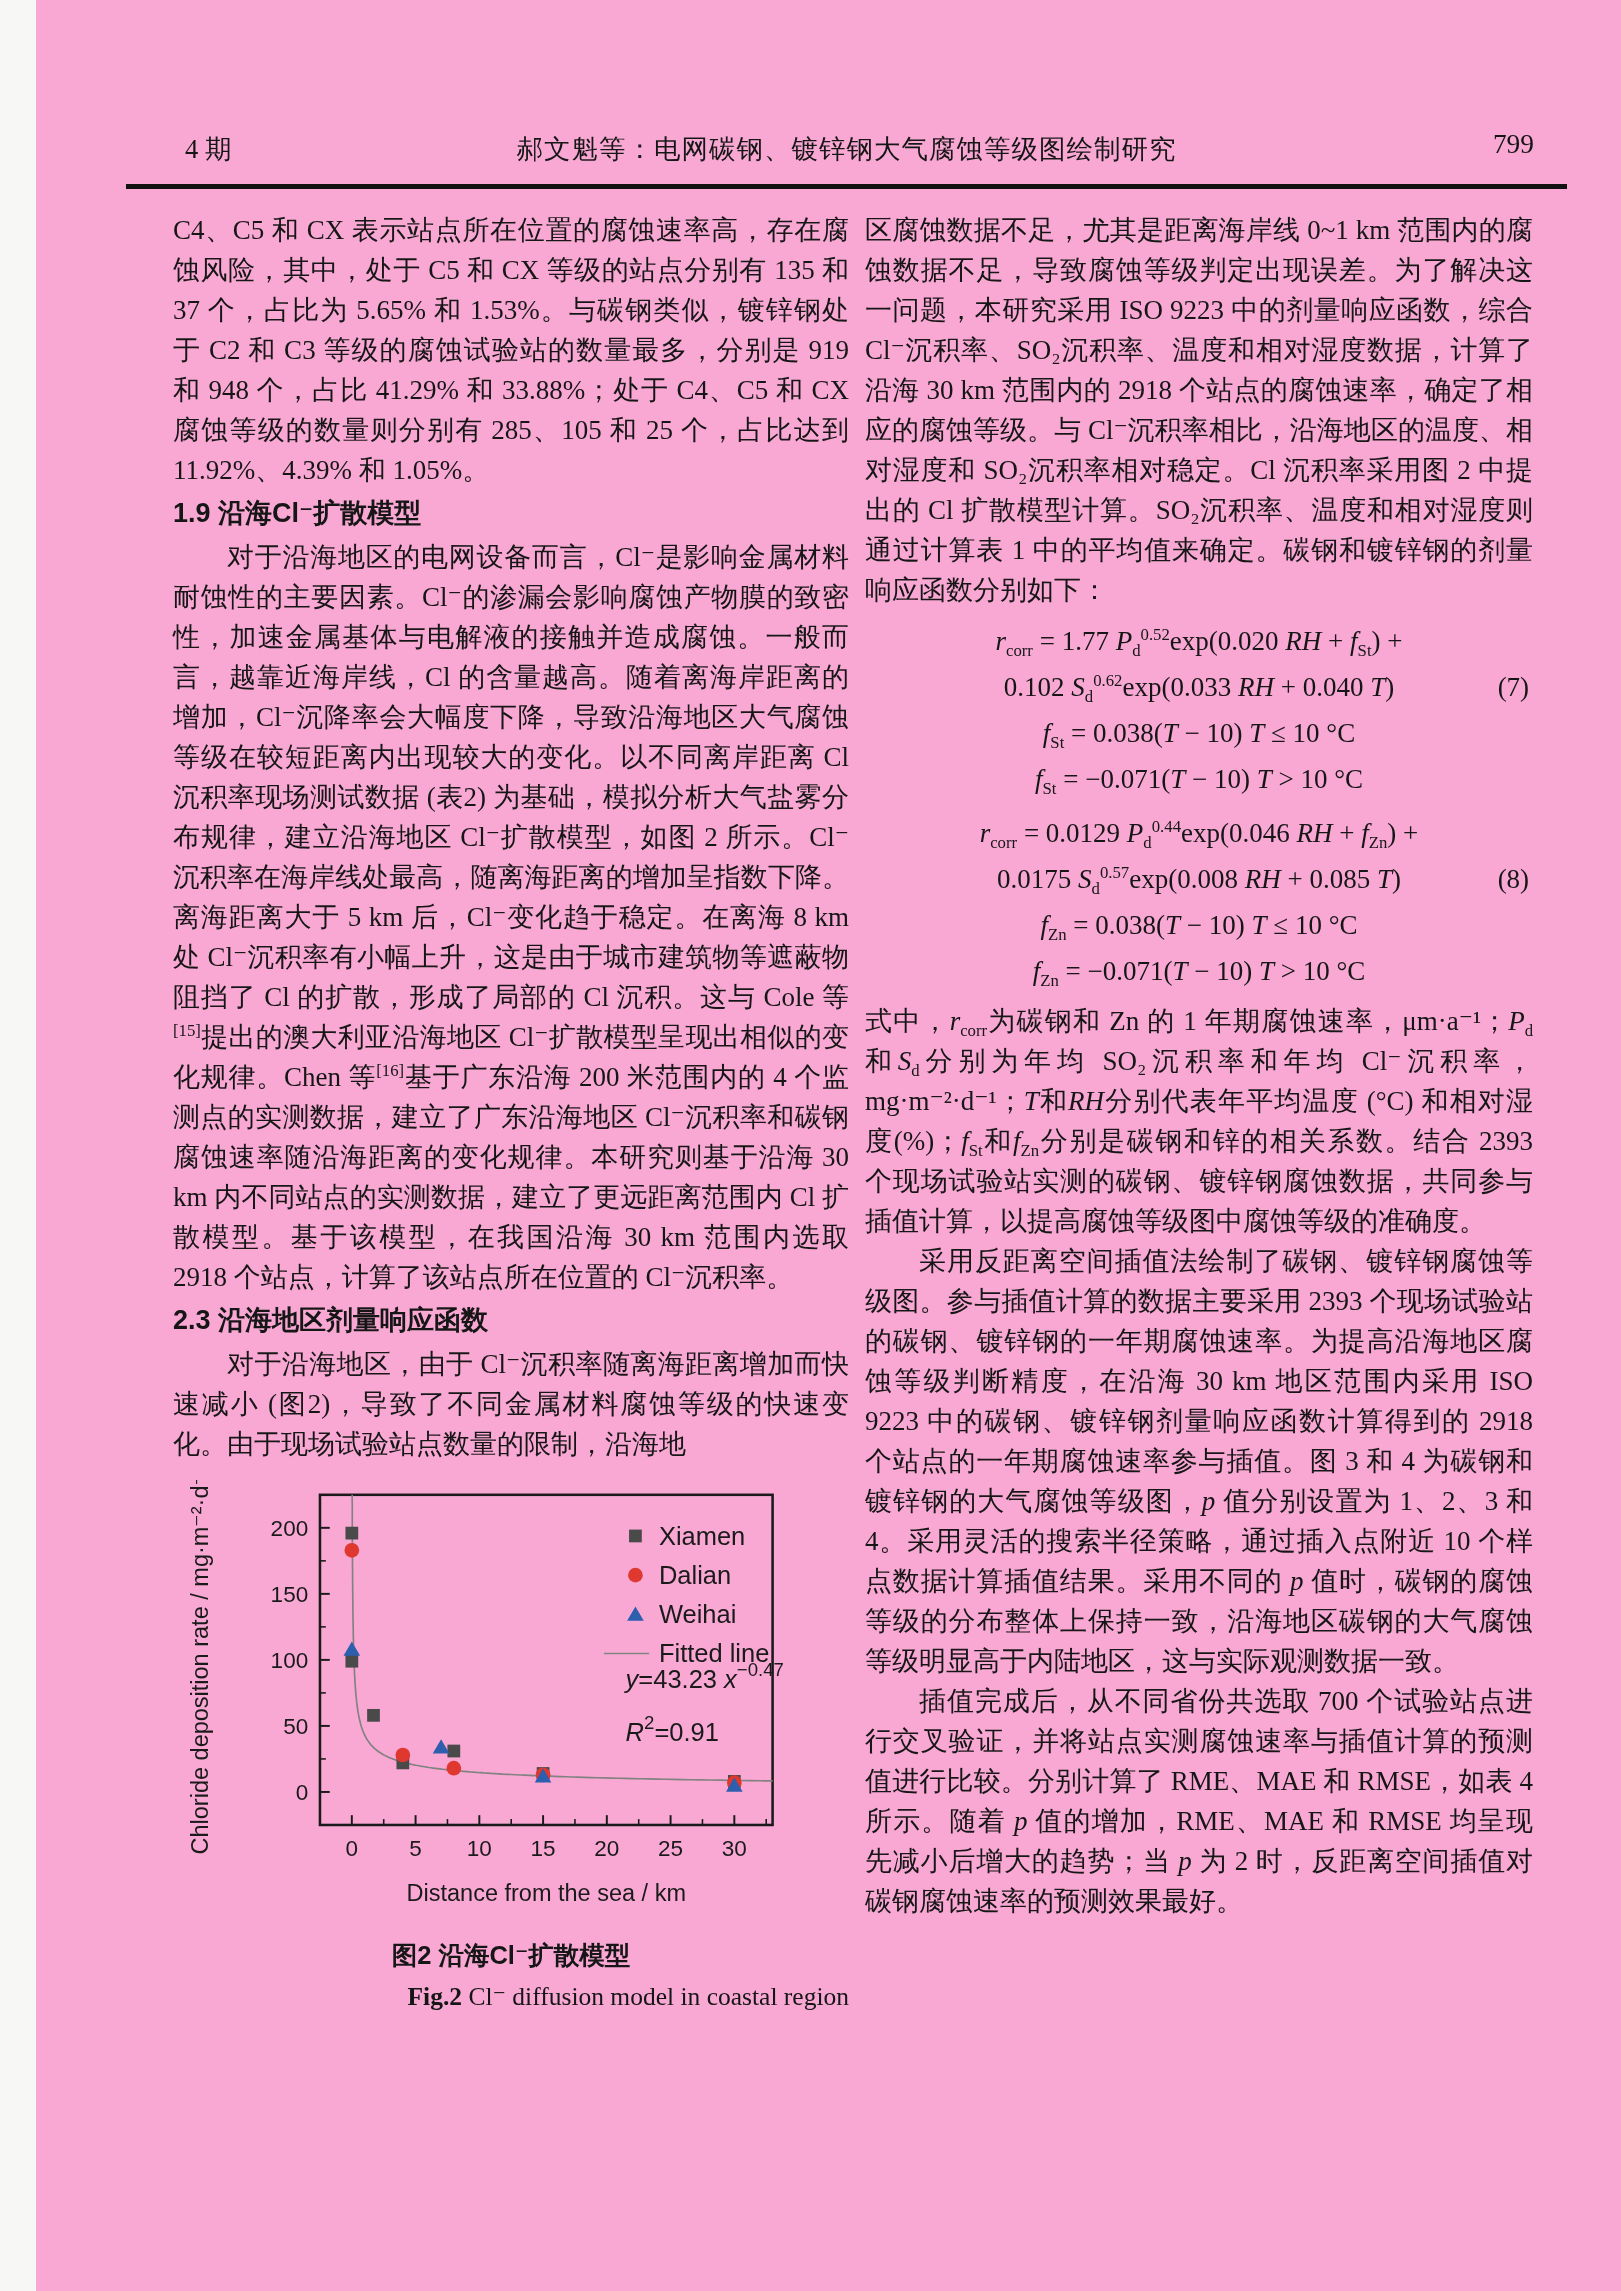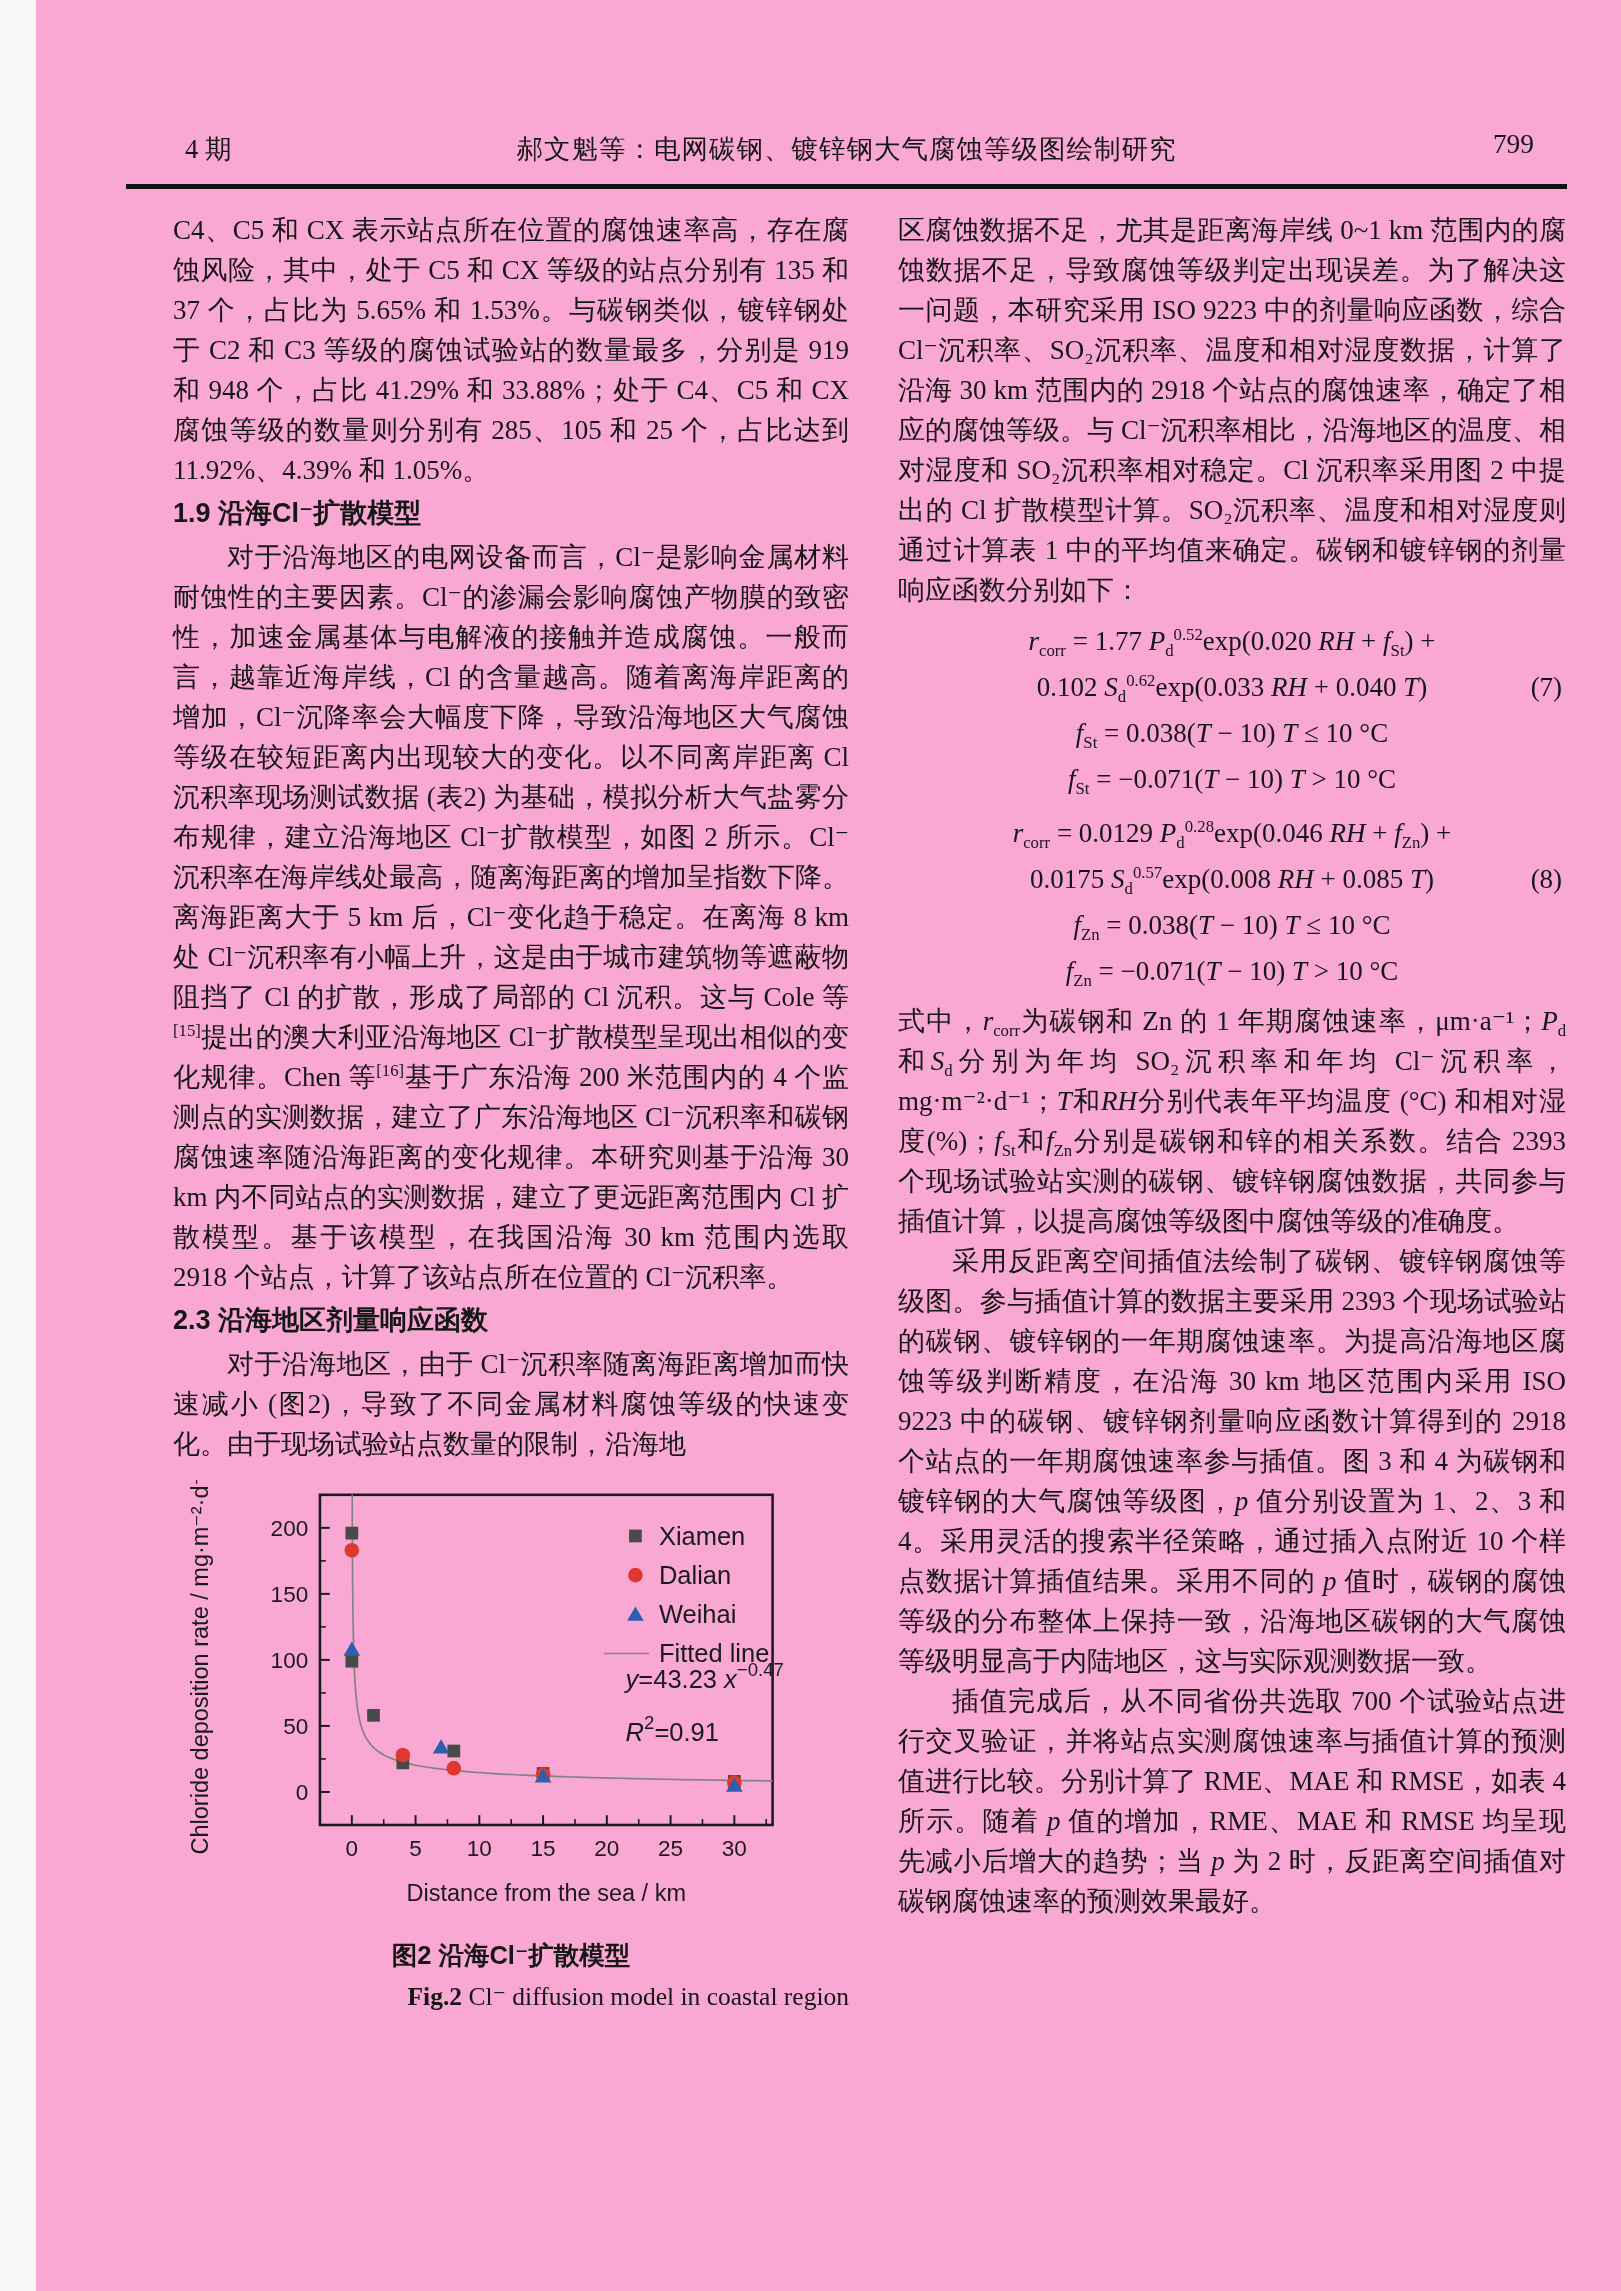--- a/index.html
+++ b/index.html
@@ -11,21 +11,21 @@
 
   
   .hdr-issue{position:absolute;left:149px;top:131px;font-size:26.5px;}
   .hdr-title{position:absolute;left:196px;right:196px;top:131px;text-align:center;font-size:26.5px;letter-spacing:1px;}
   .hdr-page{position:absolute;right:123px;top:129px;font-size:27.4px;}
   .hdr-rule{position:absolute;left:90px;right:90px;top:184px;height:4.9px;background:#121212;}
 
   
   .col{position:absolute;top:210px;font-size:27px;line-height:40px;text-align:justify;}
   .col-left{left:137px;width:676px;}
-  .col-right{left:862px;width:668px;}
+  .col-right{left:829px;width:668px;}
   p{margin:0;}
   .ind{text-indent:2em;}
   .sec{font-family:"Liberation Sans","DejaVu Sans",sans-serif;font-weight:bold;
        font-size:27px;line-height:43px;margin:2px 0 2px 0;text-align:left;}
 
   .sup{vertical-align:super;font-size:0.62em;line-height:0;}
   .sub{vertical-align:sub;font-size:0.62em;line-height:0;}
   .i{font-style:italic;}
   .b{font-weight:bold;}
 
@@ -165,21 +165,21 @@
       <div class="eq-line"><span class="i">r</span><span class="sub">corr</span> = 1.77 <span class="i">P</span><span class="sub">d</span><span class="sup">0.52</span>exp(0.020 <span class="i">RH</span> + <span class="i">f</span><span class="sub">St</span>) +</div>
       <div class="eq-line">
         <span>0.102 <span class="i">S</span><span class="sub">d</span><span class="sup">0.62</span>exp(0.033 <span class="i">RH</span> + 0.040 <span class="i">T</span>)</span>
         <span class="eq-num">(7)</span>
       </div>
       <div class="eq-line"><span class="i">f</span><span class="sub">St</span> = 0.038(<span class="i">T</span> − 10)   <span class="i">T</span> ≤ 10 °C</div>
       <div class="eq-line"><span class="i">f</span><span class="sub">St</span> = −0.071(<span class="i">T</span> − 10)   <span class="i">T</span> &gt; 10 °C</div>
     </div>
 
     <div class="eq">
-      <div class="eq-line"><span class="i">r</span><span class="sub">corr</span> = 0.0129 <span class="i">P</span><span class="sub">d</span><span class="sup">0.28</span>exp(0.046 <span class="i">RH</span> + <span class="i">f</span><span class="sub">Zn</span>) +</div>
+      <div class="eq-line"><span class="i">r</span><span class="sub">corr</span> = 0.0129 <span class="i">P</span><span class="sub">d</span><span class="sup">0.44</span>exp(0.046 <span class="i">RH</span> + <span class="i">f</span><span class="sub">Zn</span>) +</div>
       <div class="eq-line">
         <span>0.0175 <span class="i">S</span><span class="sub">d</span><span class="sup">0.57</span>exp(0.008 <span class="i">RH</span> + 0.085 <span class="i">T</span>)</span>
         <span class="eq-num">(8)</span>
       </div>
       <div class="eq-line"><span class="i">f</span><span class="sub">Zn</span> = 0.038(<span class="i">T</span> − 10)   <span class="i">T</span> ≤ 10 °C</div>
       <div class="eq-line"><span class="i">f</span><span class="sub">Zn</span> = −0.071(<span class="i">T</span> − 10)   <span class="i">T</span> &gt; 10 °C</div>
     </div>
 
     <p>式中，<span class="i">r</span><span class="sub">corr</span>为碳钢和 Zn 的 1 年期腐蚀速率，μm·a⁻¹；<span class="i">P</span><span class="sub">d</span>和<span class="i">S</span><span class="sub">d</span>分别为年均 SO₂沉积率和年均 Cl⁻沉积率，mg·m⁻²·d⁻¹；<span class="i">T</span>和<span class="i">RH</span>分别代表年平均温度 (°C) 和相对湿度(%)；<span class="i">f</span><span class="sub">St</span>和<span class="i">f</span><span class="sub">Zn</span>分别是碳钢和锌的相关系数。结合 2393 个现场试验站实测的碳钢、镀锌钢腐蚀数据，共同参与插值计算，以提高腐蚀等级图中腐蚀等级的准确度。</p>
     <p class="ind">采用反距离空间插值法绘制了碳钢、镀锌钢腐蚀等级图。参与插值计算的数据主要采用 2393 个现场试验站的碳钢、镀锌钢的一年期腐蚀速率。为提高沿海地区腐蚀等级判断精度，在沿海 30 km 地区范围内采用 ISO 9223 中的碳钢、镀锌钢剂量响应函数计算得到的 2918 个站点的一年期腐蚀速率参与插值。图 3 和 4 为碳钢和镀锌钢的大气腐蚀等级图，<span class="i">p</span> 值分别设置为 1、2、3 和 4。采用灵活的搜索半径策略，通过插入点附近 10 个样点数据计算插值结果。采用不同的 <span class="i">p</span> 值时，碳钢的腐蚀等级的分布整体上保持一致，沿海地区碳钢的大气腐蚀等级明显高于内陆地区，这与实际观测数据一致。</p>

